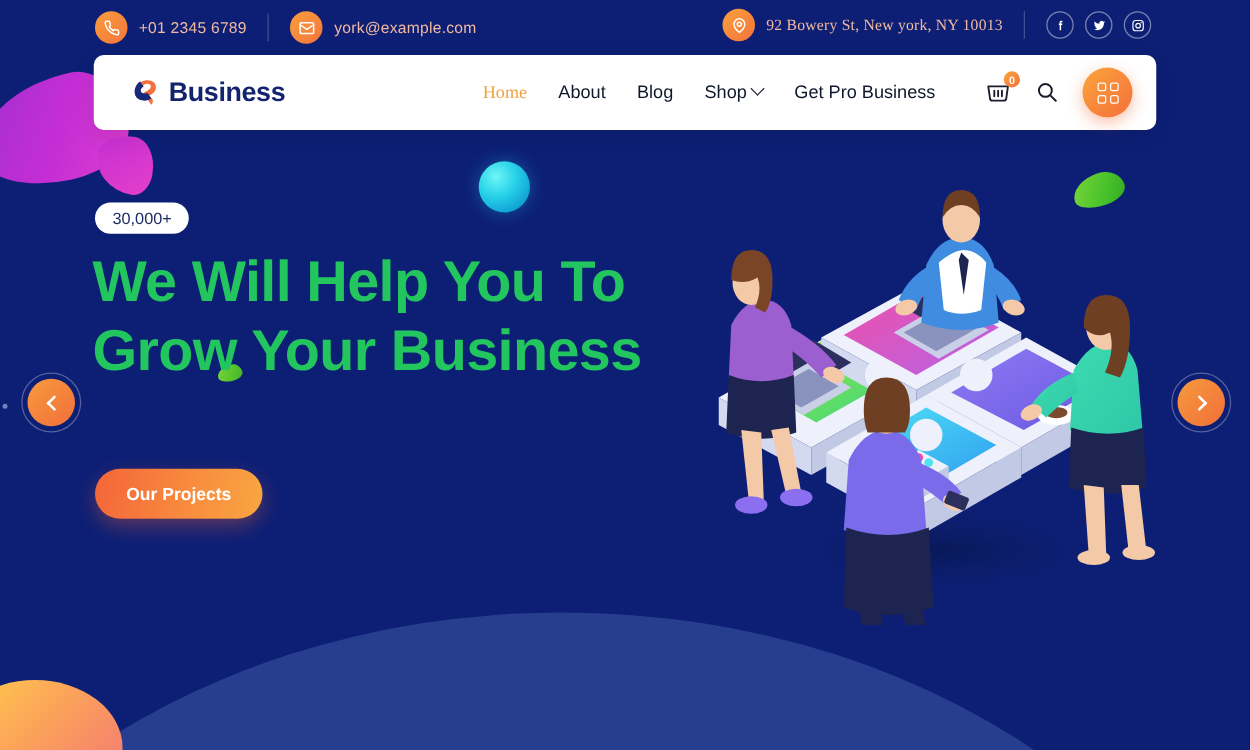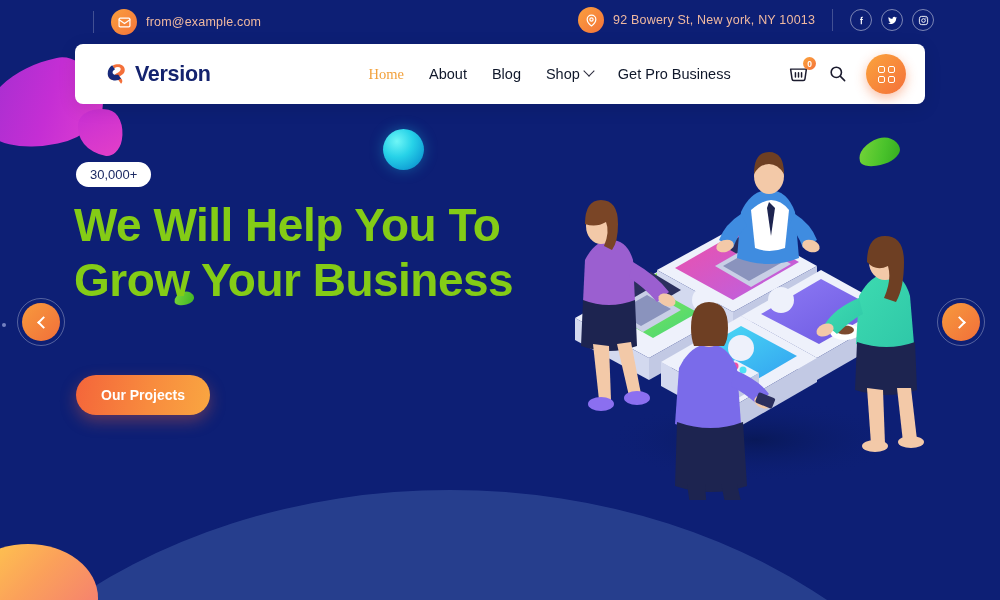--- a/index.html
+++ b/index.html
@@ -82,21 +82,21 @@
     width: 26px; height: 26px; border-radius: 50%;
     background: linear-gradient(135deg,#fa9f3d 0%,#f4743b 100%);
     display: flex; align-items: center; justify-content: center;
     color: #fff;
   }
   .tb-icon svg { display:block; }
   .tb-text { color: #f0b9a0; font-size: 12.5px; letter-spacing: .2px; white-space: nowrap; }
   .tb-sep { width: 1px; height: 22px; background: rgba(255,255,255,.22); margin: 0 17px; }
 
   #tb-left { position: absolute; left: 76px; top: 0; height: 44px; display: flex; align-items: center; }
-  #tb-right { position: absolute; left: 578px; top: 0; height: 40px; display: flex; align-items: center; }
+  #tb-right { position: absolute; left: 578px; top: 0; height: 40px; display: flex; align-items: center; font-family: Liberation Serif, serif; }
 
   .social {
     width: 22px; height: 22px; border-radius: 50%;
     border: 1px solid rgba(255,255,255,.45);
     display: flex; align-items: center; justify-content: center;
     color: #fff; margin-left: 9px;
   }
   .social:first-child { margin-left: 0; }
   .social svg { display: block; }
 
@@ -146,21 +146,21 @@
   
   #hero-badge {
     position: absolute; left: 76px; top: 162px;
     background: #fff; border-radius: 14px;
     padding: 5px 14px;
     font-size: 13px; color: #1c2a63; font-weight: 500;
   }
   #hero-title {
     position: absolute; left: 74px; top: 198px;
     width: 520px;
-    color: #84cc16; font-weight: bold;
+    color: #22c55e; font-weight: bold;
     font-size: 46px; line-height: 55px; letter-spacing: -.5px;
   }
   #hero-desc {
     position: absolute; left: 76px; top: 315px;
     width: 500px;
     color: #e3e7ff; font-size: 13.2px; line-height: 21px;
   }
   #cta-btn {
     position: absolute; left: 76px; top: 375px;
     padding: 12px 25px; border-radius: 22px;
@@ -204,31 +204,39 @@
   <div class="deco" id="bottom-orb"></div>
   <div class="deco" id="purple-blob"></div>
   <div class="deco" id="teal-sphere"></div>
   <div class="deco" id="green-blob"></div>
   <div class="deco" id="mini-green-blob"></div>
   <div class="deco" id="dot-left"></div>
 
   <div id="topbar">
 
     <div id="tb-left">
+      <div class="tb-item">
+        <span class="tb-icon">
+          <svg width="13" height="13" viewBox="0 0 24 24" fill="none" stroke="#fff" stroke-width="2.2" stroke-linecap="round" stroke-linejoin="round">
+              <path d="M22 16.9v3a2 2 0 0 1-2.2 2 19.8 19.8 0 0 1-8.6-3.1 19.5 19.5 0 0 1-6-6A19.8 19.8 0 0 1 2.1 4.2 2 2 0 0 1 4.1 2h3a2 2 0 0 1 2 1.7c.1 1 .4 1.9.7 2.8a2 2 0 0 1-.5 2.1L8.1 9.9a16 16 0 0 0 6 6l1.3-1.3a2 2 0 0 1 2.1-.4c.9.3 1.8.6 2.8.7a2 2 0 0 1 1.7 2z"></path>
+            </svg>
+        </span>
+        <span class="tb-text">+01 2345 6789</span>
+      </div>
 
       <div class="tb-sep"></div>
 
       <div class="tb-item">
         <span class="tb-icon">
           <svg width="13" height="13" viewBox="0 0 24 24" fill="none" stroke="#fff" stroke-width="2.2" stroke-linecap="round" stroke-linejoin="round">
               <rect x="2" y="4" width="20" height="16" rx="2"></rect>
               <path d="m2 7 10 7 10-7"></path>
             </svg>
         </span>
-        <span class="tb-text">from@example.com</span>
+        <span class="tb-text">york@example.com</span>
       </div>
     </div>
 
     <div id="tb-right">
       <div class="tb-item">
         <span class="tb-icon">
           <svg width="13" height="13" viewBox="0 0 24 24" fill="none" stroke="#fff" stroke-width="2.2" stroke-linecap="round" stroke-linejoin="round">
               <path d="M20 10c0 6-8 12-8 12s-8-6-8-12a8 8 0 0 1 16 0z"></path>
               <circle cx="12" cy="10" r="3"></circle>
             </svg>
@@ -262,21 +270,21 @@
 
   <div id="navbar">
 
     <a id="logo">
       <span id="logo-mark">
         <svg width="26" height="26" viewBox="0 0 32 32">
           <path d="M20 4c5 0 8 3 8 7 0 5-5 7-8 9 3 .5 5 2 5 4.5 0 1.3-.6 2.5-1.6 3.5l-4-5.5c-1.5.6-3 .9-4.4.9-4 0-7-2.3-7-5.4 0-2 1.2-3.5 3-4.4l4.2 5.8c-.4-1.6.6-3 2.3-4.1C20 13.8 23 12.4 23 10c0-1.6-1.3-2.6-3.3-2.6-1.6 0-3.2.6-4.6 1.6L13 5.8C15 4.6 17.5 4 20 4z" fill="#f4703a"></path>
           <path d="M12.5 5.2 16 10c-1.8 1-3 2.5-3 4 0 1.8 1.8 3 4.2 3 .9 0 1.8-.2 2.6-.5l3.7 5.1c-1.9 1.5-4.4 2.4-7.1 2.4C11.3 24 7 20.6 7 15.6c0-4.6 2.2-8.4 5.5-10.4z" fill="#172a7a"></path>
         </svg>
       </span>
-      <span id="logo-text">Version</span>
+      <span id="logo-text">Business</span>
     </a>
 
     <nav id="nav-menu">
       <a class="nav-link active">
           <span>Home</span>
         </a>
       <a class="nav-link">
           <span>About</span>
         </a>
       <a class="nav-link">

